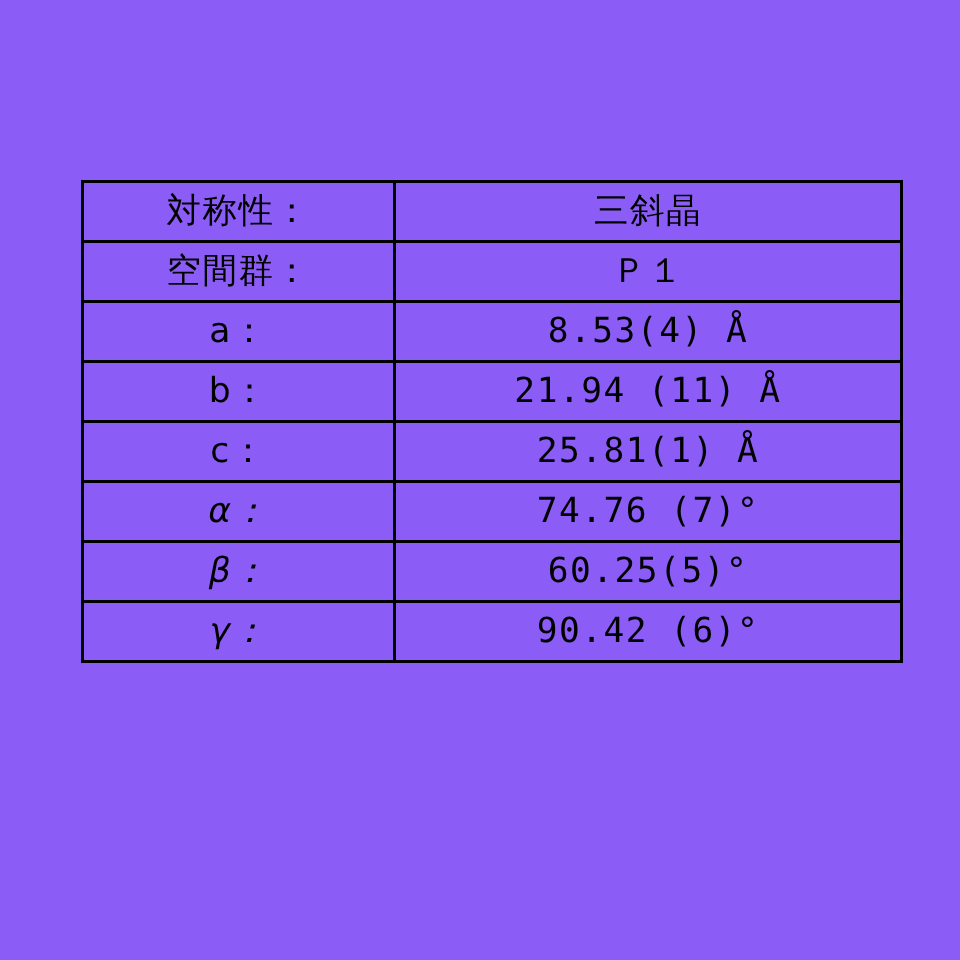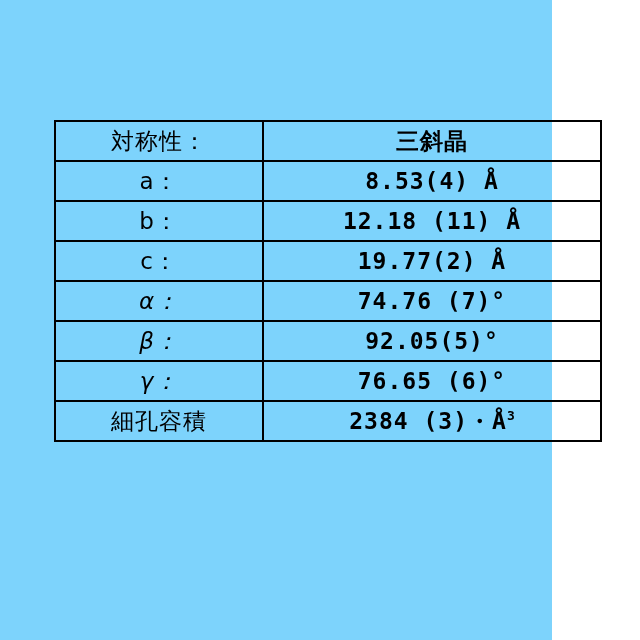--- a/index.html
+++ b/index.html
@@ -9,23 +9,23 @@
   }
   body {
     width: 640px;
     height: 640px;
     font-family: "Liberation Serif", "DejaVu Serif", serif;
     color: #000000;
     overflow: hidden;
   }
   .page {
     position: relative;
-    width: 552px;
+    width: 640px;
     height: 640px;
-    background: #7dd3fc;
+    background: #8b5cf6;
   }
   .table-wrap {
     position: absolute;
     left: 54px;
     top: 120px;
     width: 530px;
   }
   table.crystal-table {
     border-collapse: collapse;
     width: 530px;
@@ -46,21 +46,20 @@
     width: 198px;
     font-family: "DejaVu Sans", "Liberation Sans", sans-serif;
     font-size: 22px;
     letter-spacing: 2px;
   }
   td.value-cell {
     width: 328px;
     font-family: "DejaVu Sans Mono", "Liberation Mono", monospace;
     font-size: 22px;
     letter-spacing: 1px;
-    font-weight: bold;
   }
   .greek {
     font-family: "DejaVu Serif", "Liberation Serif", serif;
     font-style: italic;
     font-size: 24px;
   }
   .label-inner {
     display: inline-block;
   }
   sup.exp {
@@ -74,43 +73,43 @@
 
 <div class="page">
   <div class="table-wrap">
     <table class="crystal-table">
       <tbody>
         <tr>
           <td class="label-cell"><span class="label-inner">対称性：</span></td>
           <td class="value-cell">三斜晶</td>
         </tr>
         <tr>
+          <td class="label-cell"><span class="label-inner">空間群：</span></td>
+          <td class="value-cell">Ｐ１</td>
+        </tr>
+        <tr>
           <td class="label-cell"><span class="label-inner">a：</span></td>
           <td class="value-cell">8.53(4) Å</td>
         </tr>
         <tr>
           <td class="label-cell"><span class="label-inner">b：</span></td>
-          <td class="value-cell">12.18 (11) Å</td>
+          <td class="value-cell">21.94 (11) Å</td>
         </tr>
         <tr>
           <td class="label-cell"><span class="label-inner">c：</span></td>
-          <td class="value-cell">19.77(2) Å</td>
+          <td class="value-cell">25.81(1) Å</td>
         </tr>
         <tr>
           <td class="label-cell greek">α：</td>
           <td class="value-cell">74.76 (7)°</td>
         </tr>
         <tr>
           <td class="label-cell greek">β：</td>
-          <td class="value-cell">92.05(5)°</td>
+          <td class="value-cell">60.25(5)°</td>
         </tr>
         <tr>
           <td class="label-cell greek">γ：</td>
-          <td class="value-cell">76.65 (6)°</td>
-        </tr>
-        <tr>
-          <td class="label-cell"><span class="label-inner">細孔容積</span></td>
-          <td class="value-cell"><span>2384 (3)・Å</span><sup class="exp">3</sup></td>
+          <td class="value-cell">90.42 (6)°</td>
         </tr>
       </tbody>
     </table>
   </div>
 </div>
 
 </body></html>

